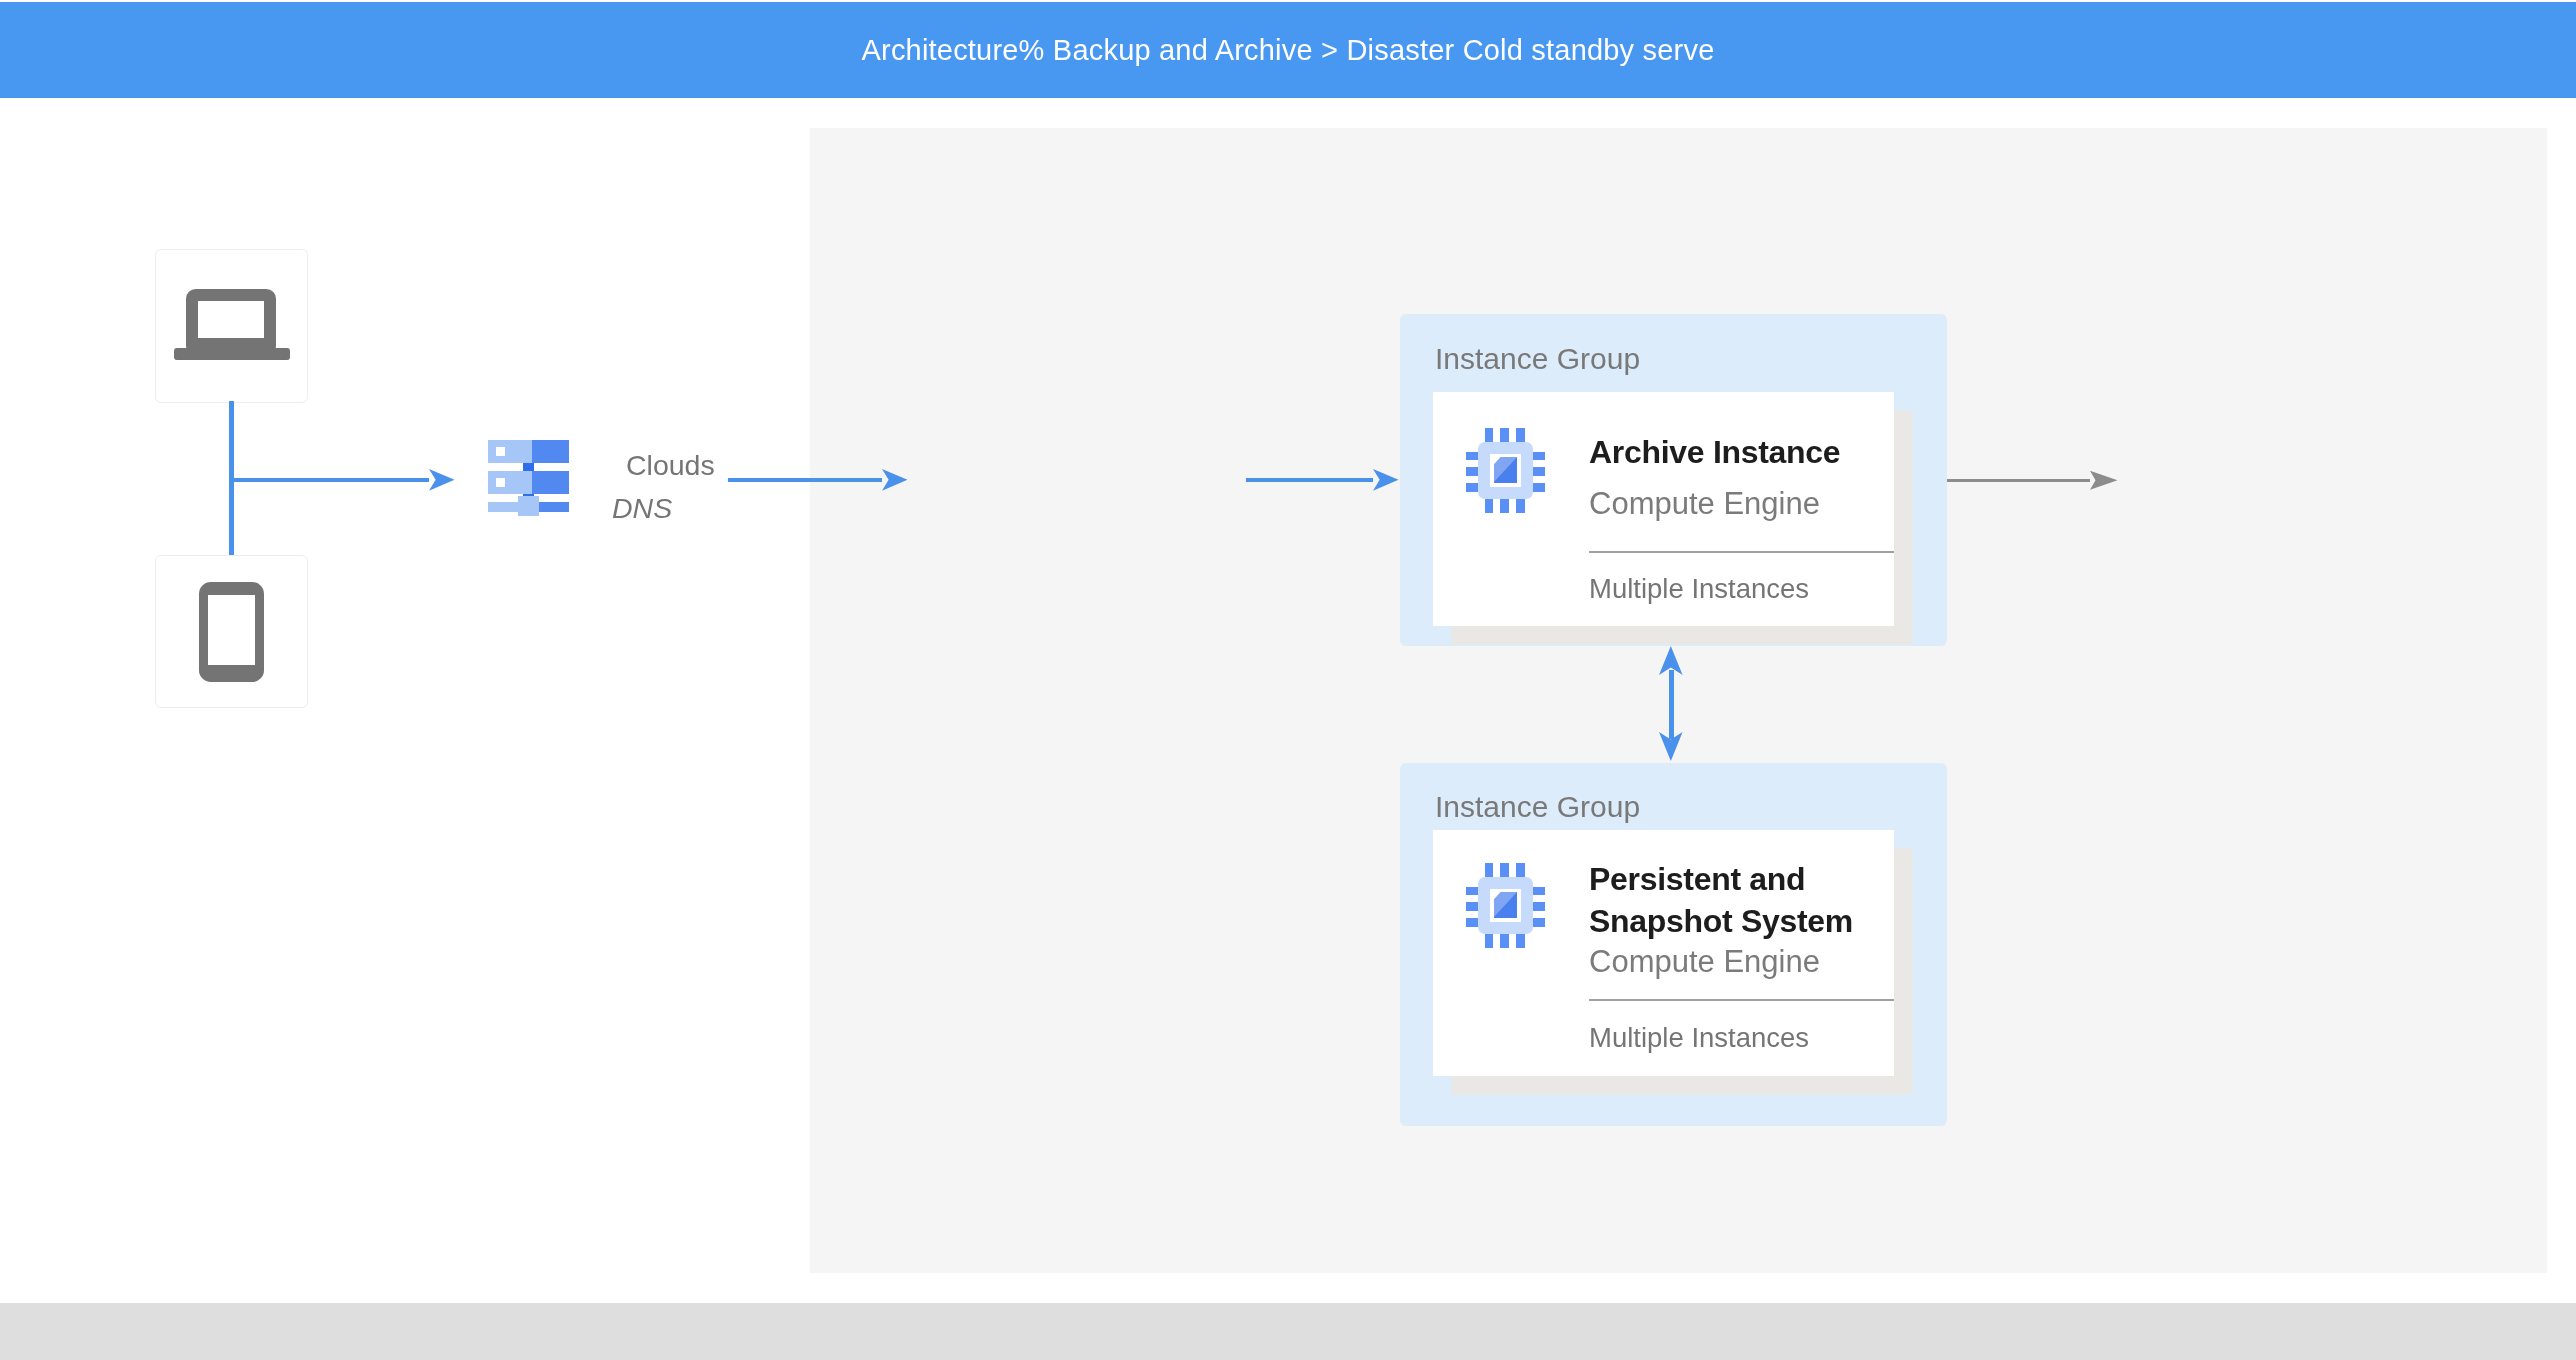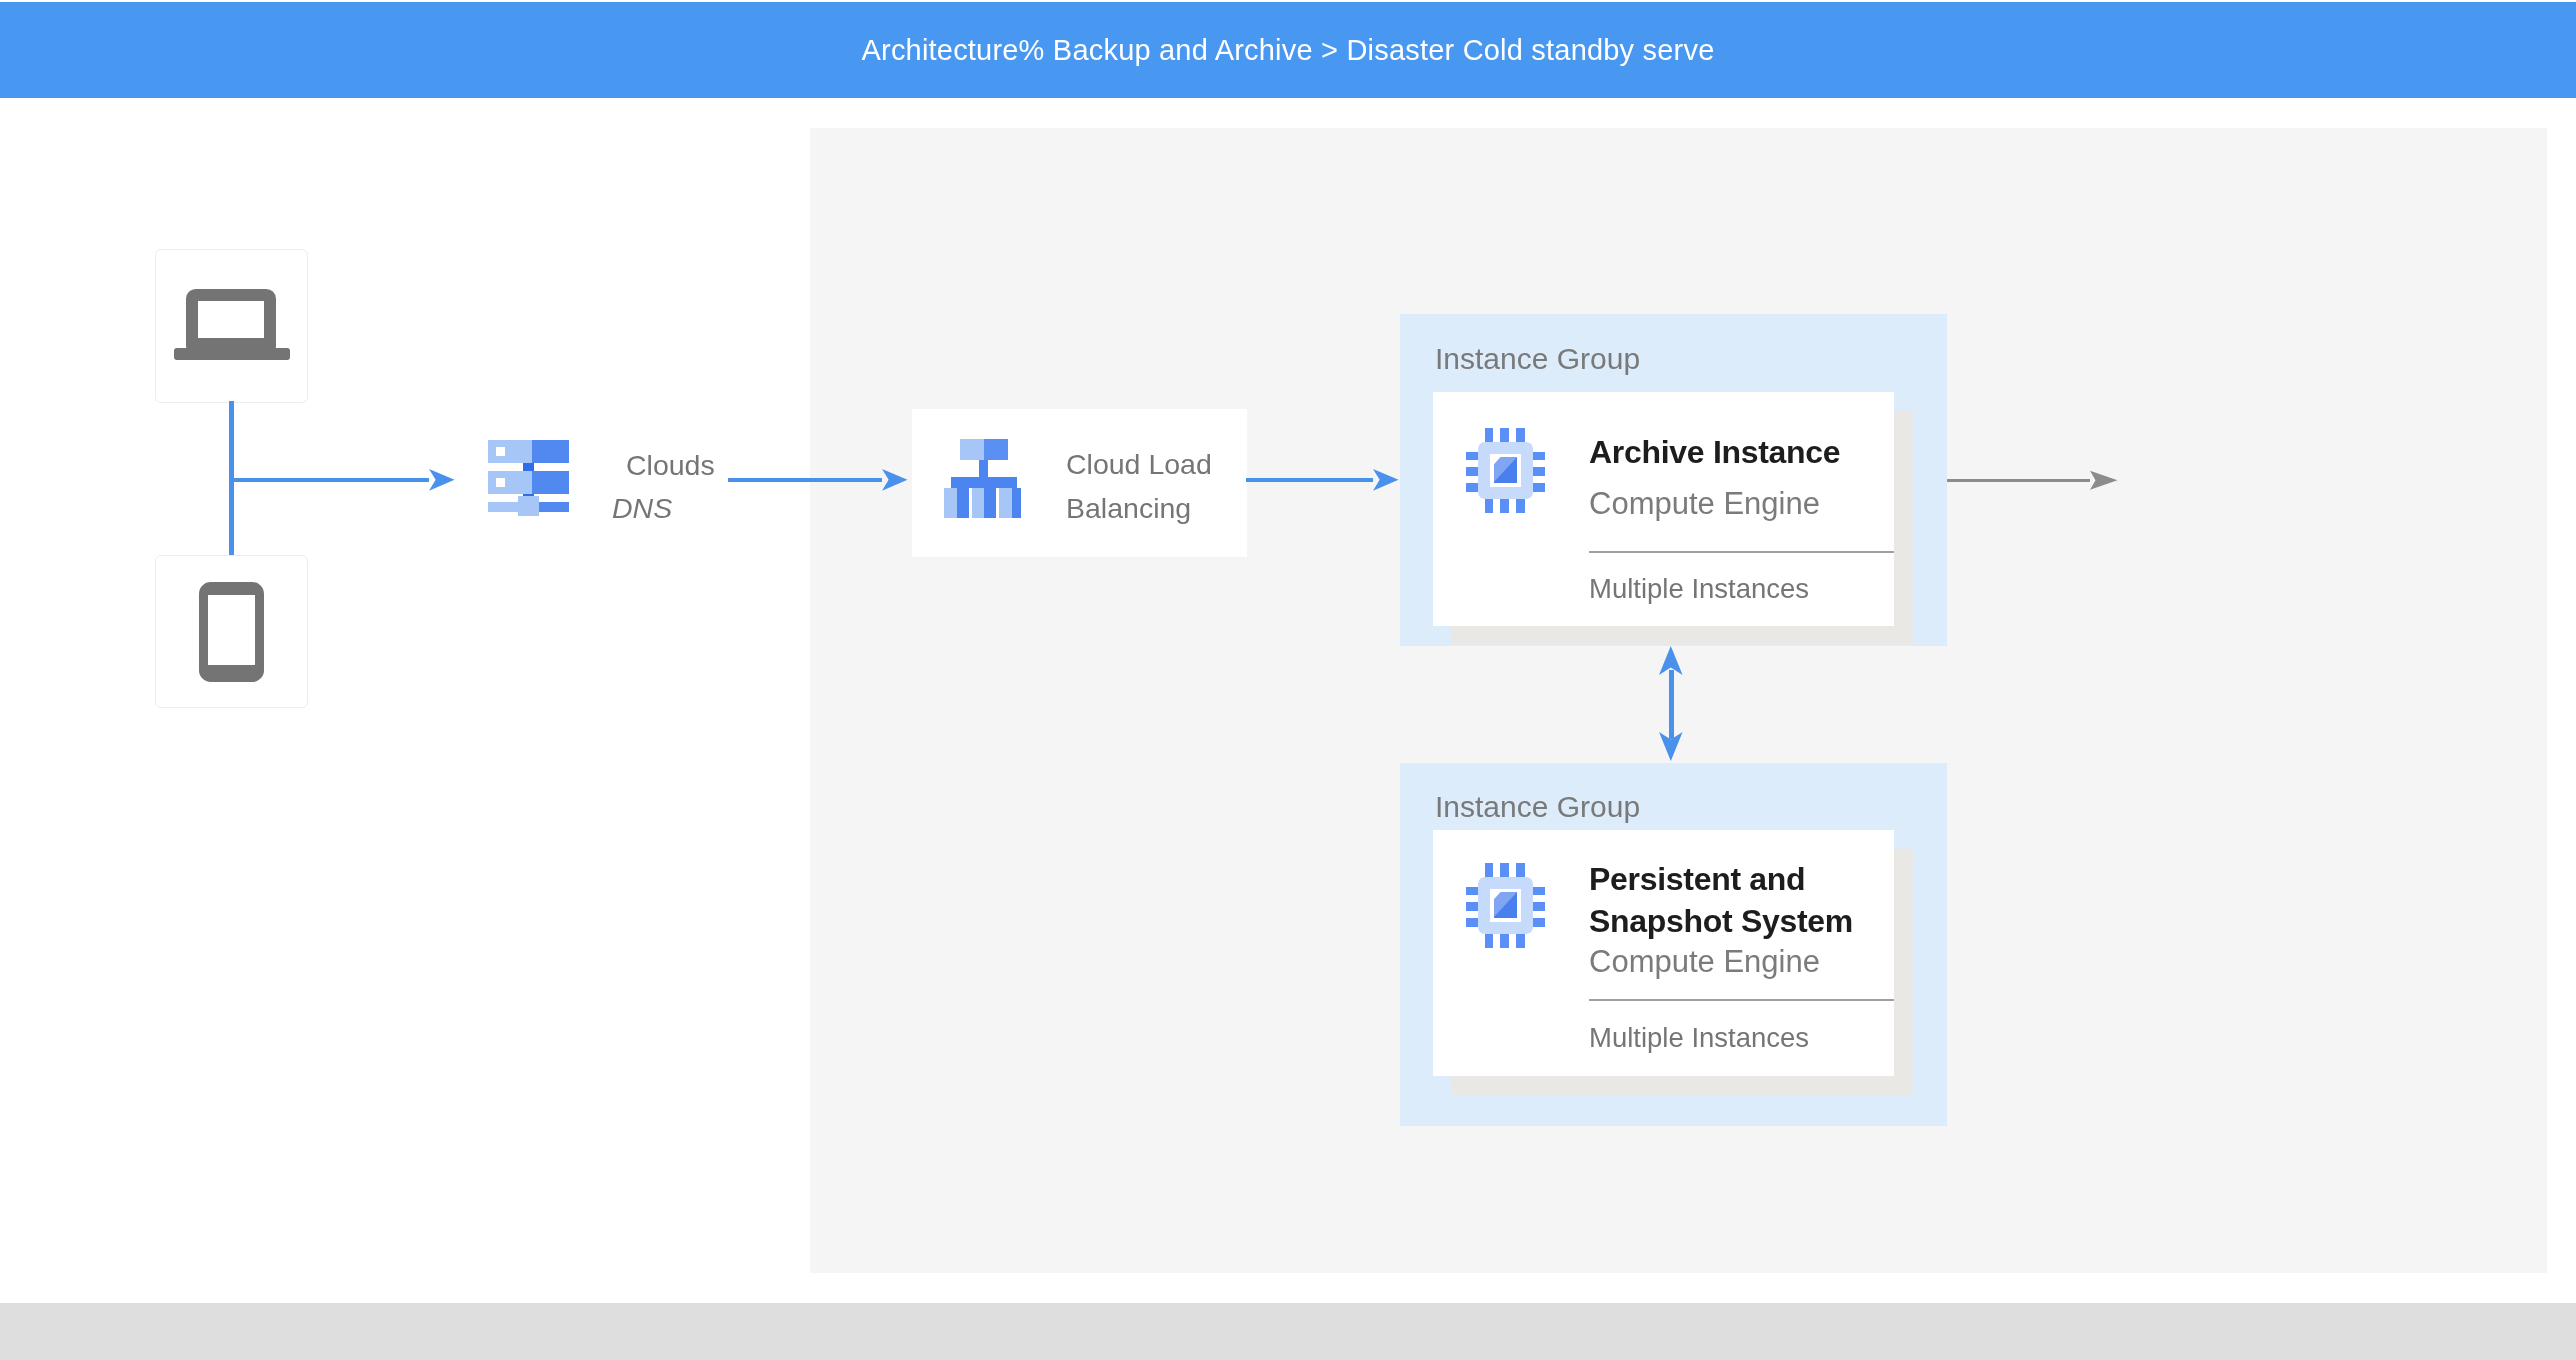--- a/index.html
+++ b/index.html
@@ -24,21 +24,21 @@
   .ah-r{position:absolute;width:25.5px;height:23.6px;background:#4a91ec;
         clip-path:polygon(0 4%,100% 50%,0 96%,26% 50%);}
   .gline{position:absolute;height:2.9px;background:#8c8c8c;}
   .gah-r{position:absolute;width:27.5px;height:20.6px;background:#8c8c8c;
          clip-path:polygon(0 4%,100% 50%,0 96%,20% 50%);}
   .ah-u{position:absolute;width:23.6px;height:29px;background:#4a91ec;
         clip-path:polygon(50% 0,100% 100%,50% 74%,0 100%);}
   .ah-d{position:absolute;width:23.6px;height:29px;background:#4a91ec;
         clip-path:polygon(0 0,50% 26%,100% 0,50% 100%);}
   
-  .group{position:absolute;background:#ddecfa;}
+  .group{position:absolute;background:#ddecfa;border-radius:6px;}
   .group-label{position:absolute;color:#797979;font-size:30px;white-space:nowrap;}
   .inner-card{position:absolute;background:#ffffff;box-shadow:18.6px 18.6px 0 0 #e9e8e5;}
   .ctitle{position:absolute;color:#1d1d1d;font-size:32px;font-weight:bold;letter-spacing:-0.3px;white-space:nowrap;}
   .csub{position:absolute;color:#7b7b7b;font-size:31px;white-space:nowrap;}
   .cfoot{position:absolute;color:#757575;font-size:27.5px;white-space:nowrap;}
   .cdiv{position:absolute;height:2px;background:#a0a0a0;}
   
   .laptop{position:relative;width:116px;height:75px;}
   .laptop .scr{position:absolute;left:12.8px;top:0;width:90px;height:61px;border:12.8px solid #747474;
                border-radius:9.8px 9.8px 3.9px 3.9px;box-sizing:border-box;background:#ffffff;}
@@ -112,36 +112,20 @@
       <i class="dns-r" style="left:40px;top:62px;width:41px;height:9.8px;"></i>
       <i class="dns-l" style="left:30px;top:56px;width:20.6px;height:19.6px;"></i>
     </span>
     <span class="lbl" style="position:absolute;left:138px;top:3.9px;">Clouds</span>
     <span class="lbl" style="position:absolute;left:124px;top:47px;font-style:italic;">DNS</span>
   </div>
 
   <div class="hline" style="left:728px;top:478px;width:154px;"></div>
   <div class="ah-r" style="left:882px;top:468px;"></div>
 
-  <div class="card whitebox" style="left:912px;top:409px;width:335px;height:148px;">
-    <span class="lbicon" style="left:32px;top:30px;">
-      <i class="lb-light" style="left:15.7px;top:0;width:24.5px;height:20.6px;"></i>
-      <i class="lb-mid" style="left:40px;top:0;width:23.6px;height:20.6px;"></i>
-      <i class="lb-dark" style="left:35px;top:20.6px;width:8.8px;height:17.7px;"></i>
-      <i class="lb-dark" style="left:6.9px;top:38px;width:66px;height:10.8px;"></i>
-      <i class="lb-light" style="left:0px;top:49px;width:12.8px;height:30px;"></i>
-      <i class="lb-dark" style="left:12.8px;top:49px;width:11.8px;height:30px;"></i>
-      <i class="lb-light" style="left:27.5px;top:49px;width:12.8px;height:30px;"></i>
-      <i class="lb-dark" style="left:40px;top:49px;width:11.8px;height:30px;"></i>
-      <i class="lb-light" style="left:55px;top:49px;width:12.8px;height:30px;"></i>
-      <i class="lb-dark" style="left:68px;top:49px;width:8.8px;height:30px;"></i>
-    </span>
-    <span class="lbl" style="position:absolute;left:154px;top:34px;">Cloud Load</span>
-    <span class="lbl" style="position:absolute;left:154px;top:78px;">Balancing</span>
-  </div>
 
   <div class="hline" style="left:1246px;top:478px;width:127px;"></div>
   <div class="ah-r" style="left:1373px;top:468px;"></div>
 
   <div class="group" style="left:1400px;top:314px;width:547px;height:332px;">
     <span class="group-label" style="left:35px;top:27.5px;">Instance Group</span>
     <div class="inner-card" style="left:33px;top:78px;width:461px;height:234px;">
       <span class="chip" style="left:33px;top:36px;">
         <i class="pv" style="left:18.6px;top:0;"></i>
           <i class="pv" style="left:34px;top:0;"></i>

